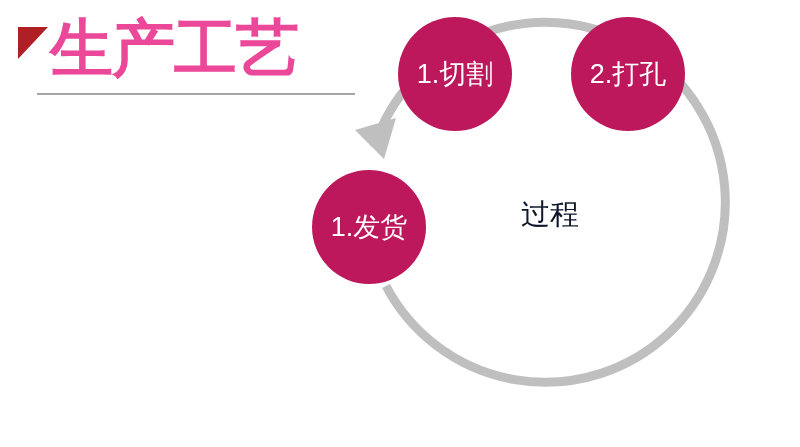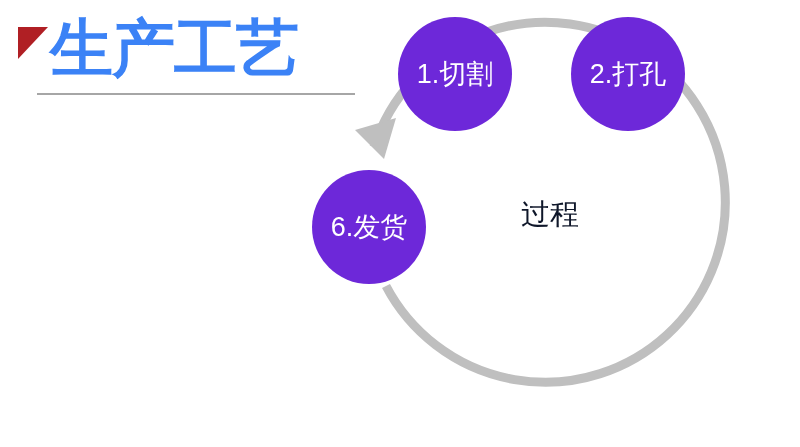--- a/index.html
+++ b/index.html
@@ -36,21 +36,21 @@
     border-left: 30px solid #b01f24;
     border-bottom: 32px solid transparent;
   }
   #page-title {
     position: absolute;
     left: 50px;
     top: 8px;
     font-size: 63px;
     line-height: 80px;
     font-weight: bold;
-    color: #3b82f6;
+    color: #ec4899;
     letter-spacing: -1px;
     white-space: nowrap;
     font-family: "Liberation Sans", "DejaVu Sans", sans-serif;
   }
   #title-underline {
     position: absolute;
     left: 37px;
     top: 93px;
     width: 318px;
     height: 2px;
@@ -69,21 +69,21 @@
     position: absolute;
     left: 0;
     top: 0;
   }
 
   .node-circle {
     position: absolute;
     width: 114px;
     height: 114px;
     border-radius: 50%;
-    background: #6d28d9;
+    background: #be185d;
     display: flex;
     align-items: center;
     justify-content: center;
     text-align: center;
     box-sizing: border-box;
   }
   .node-label {
     color: #ffffff;
     font-size: 27px;
     line-height: 33px;
@@ -138,20 +138,20 @@
     </div>
 
     <div class="node-circle" id="node-2">
       <span class="node-label">2.打孔</span>
     </div>
 
 
 
 
     <div class="node-circle" id="node-6">
-      <span class="node-label">6.发货</span>
+      <span class="node-label">1.发货</span>
     </div>
 
     <div id="center-label">过程</div>
 
   </div>
 
 </div>
 
 </body></html>

